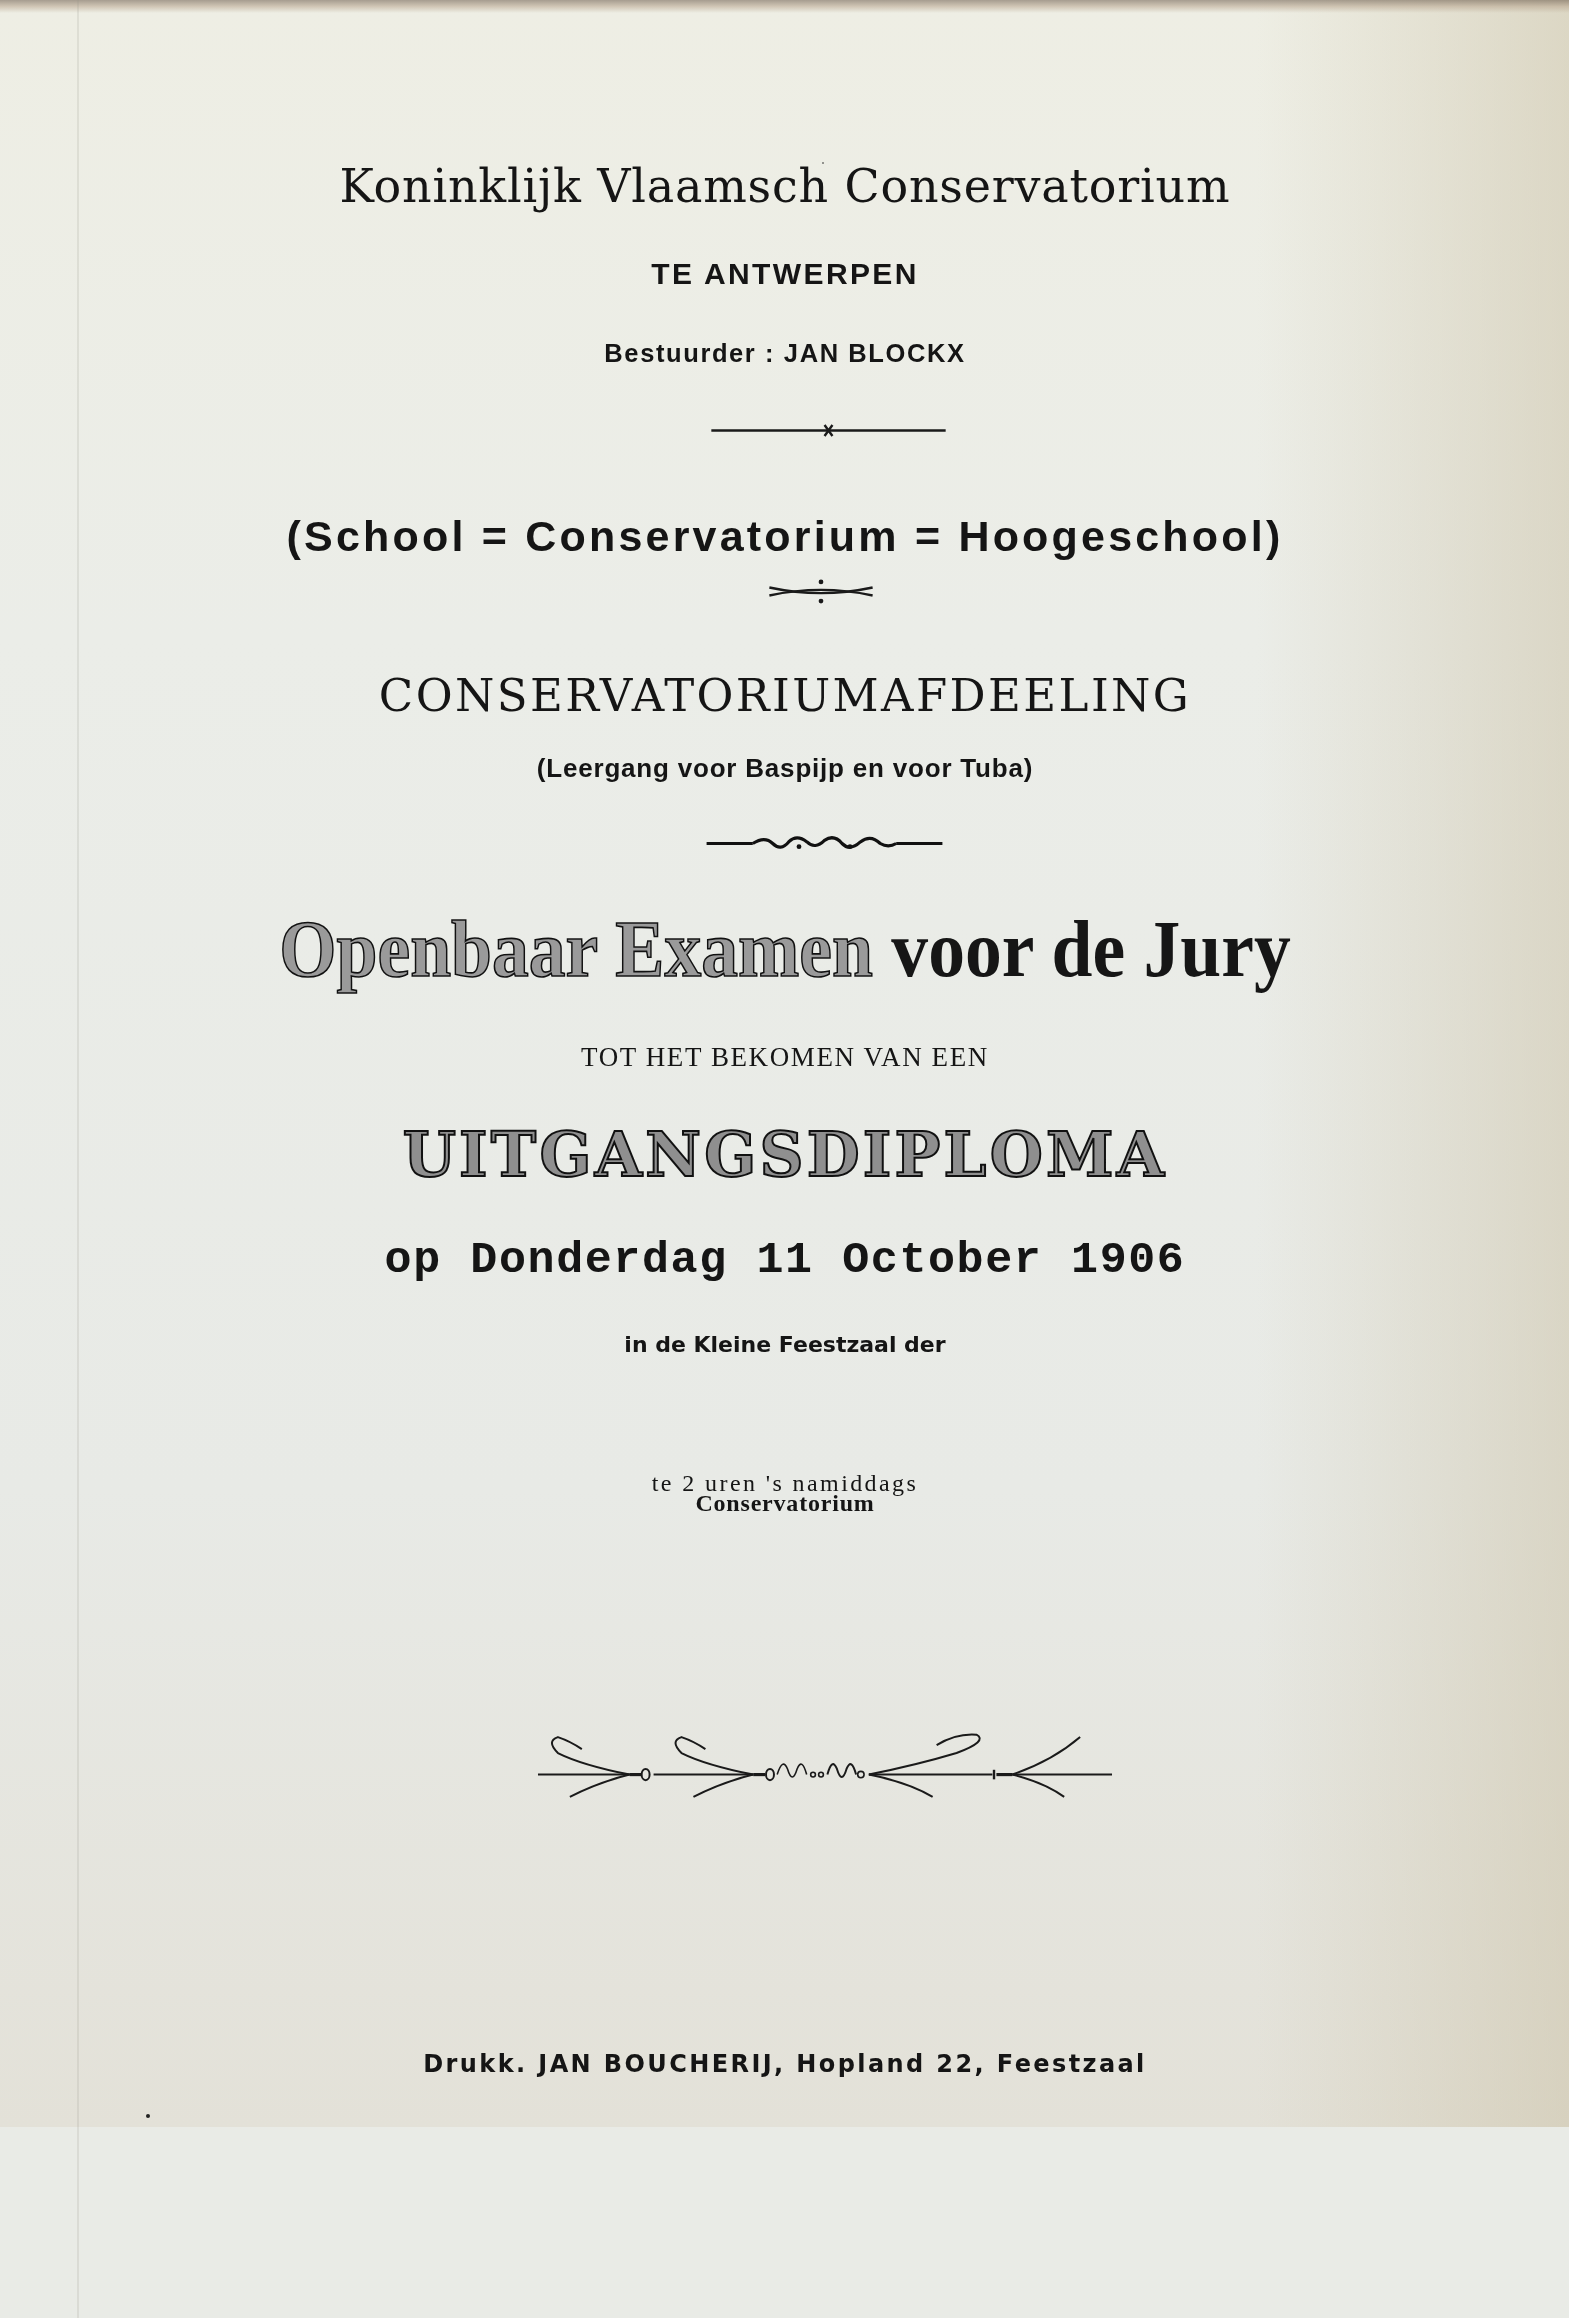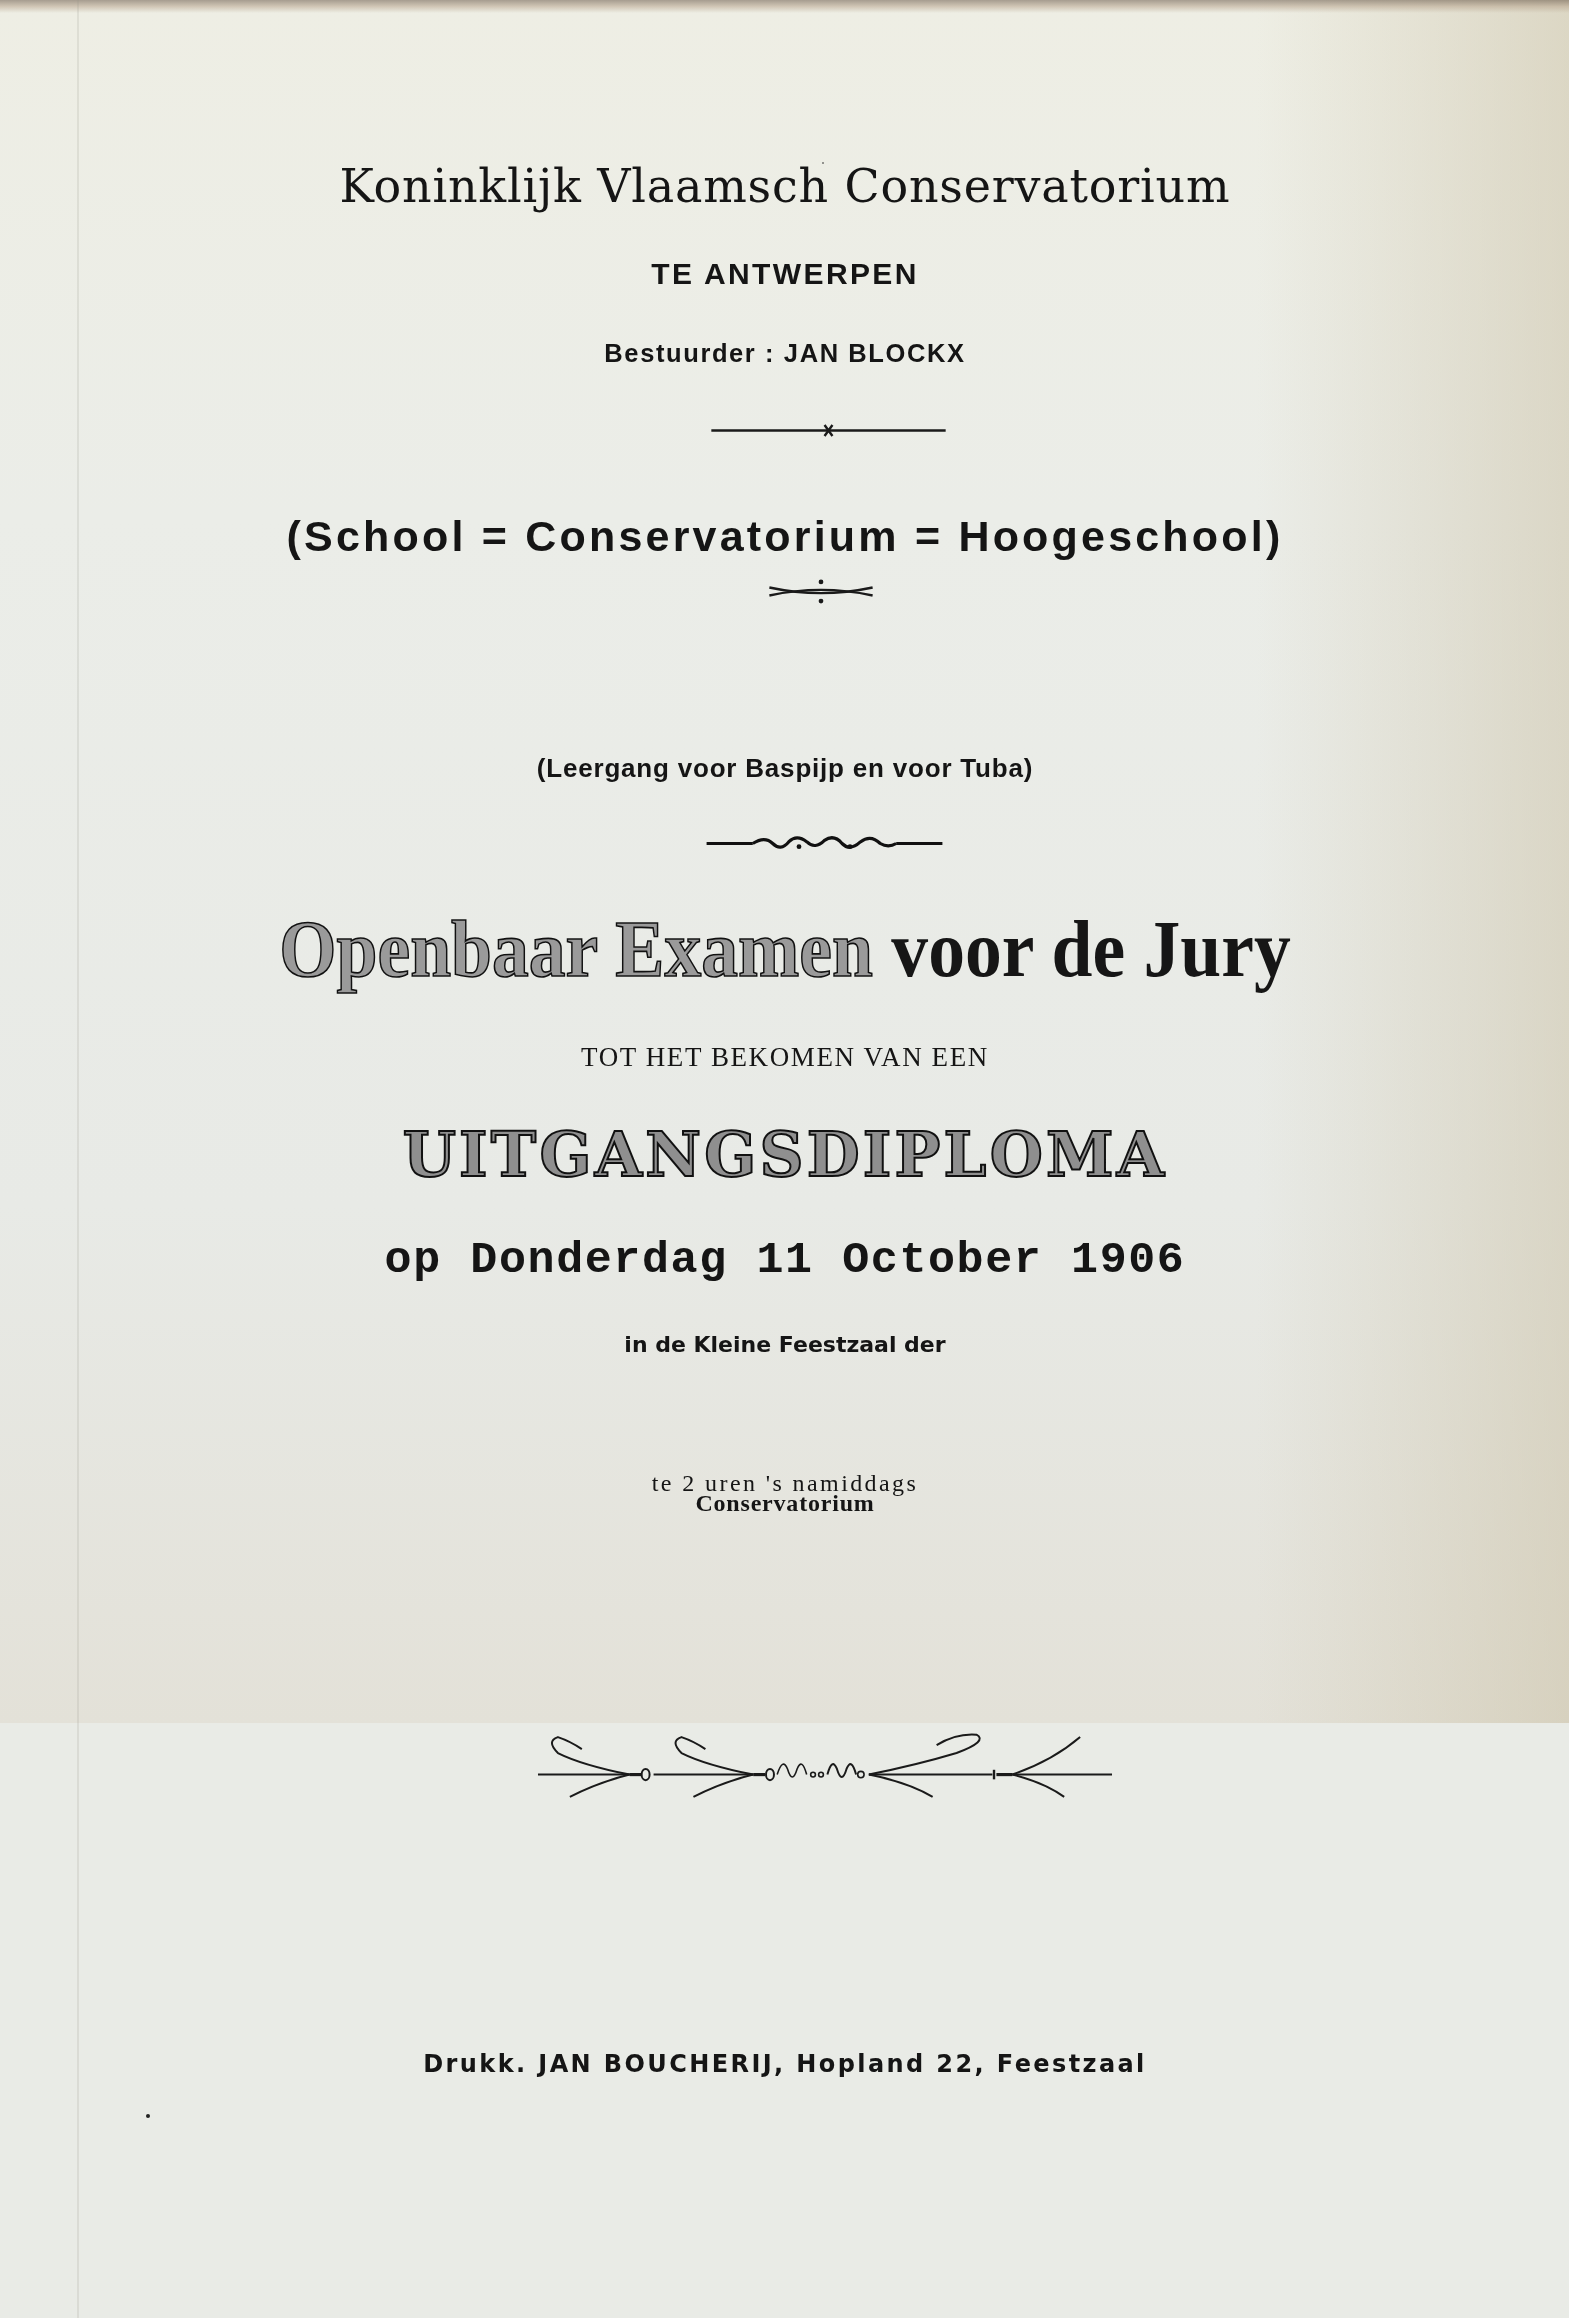--- a/index.html
+++ b/index.html
@@ -11,21 +11,21 @@
       height: 2319px;
       position: relative;
       overflow: hidden;
       background: #e9ebe6;
       font-family: "Liberation Serif", serif;
       color: #151515;
     }
     .page {
       position: absolute;
       left: 0; top: 0;
-      width: 1570px; height: 1723px;
+      width: 1570px; height: 2127px;
       background:
         linear-gradient(90deg, rgba(255,250,235,0.0) 0%, rgba(255,250,235,0) 80%, rgba(205,196,170,0.55) 100%),
         linear-gradient(180deg, #eeeee4 0%, #ebede8 30%, #e8eae6 70%, #e3e1d8 100%);
     }
     .top-edge {
       position: absolute;
       left: 0; top: 0;
       width: 1570px; height: 12.7px;
       background: linear-gradient(180deg, #6b5a4a 0%, #b8a58f 50%, rgba(230,225,210,0) 100%);
       opacity: 0.55;
@@ -182,20 +182,21 @@
 
   <div class="line l-school">(School = Conservatorium = Hoogeschool)</div>
 
   <svg class="ornament" style="left:765px; top:578px;" width="112" height="27" viewBox="0 0 140 34">
     <path d="M5 12 Q70 26 135 12" stroke="#1a1a1a" stroke-width="3" fill="none"></path>
     <path d="M5 22 Q70 8 135 22" stroke="#1a1a1a" stroke-width="3" fill="none"></path>
     <circle cx="70" cy="5" r="3" fill="#1a1a1a"></circle>
     <circle cx="70" cy="29" r="3" fill="#1a1a1a"></circle>
   </svg>
 
+  <div class="line l-dept">CONSERVATORIUMAFDEELING</div>
   <div class="line l-course">(Leergang voor Baspijp en voor Tuba)</div>
 
   <svg class="ornament" style="left:705px; top:829px;" width="239" height="29" viewBox="0 0 300 36">
     <line x1="2" y1="18" x2="60" y2="18" stroke="#111" stroke-width="4"></line>
     <line x1="240" y1="18" x2="298" y2="18" stroke="#111" stroke-width="4"></line>
     <path d="M60 18 Q75 8 85 18 Q95 28 105 16 Q115 6 128 16 Q138 26 150 14 Q162 6 172 18 Q182 28 195 16 Q208 6 220 18 Q230 24 240 18" stroke="#111" stroke-width="4" fill="none"></path>
     <circle cx="118" cy="22" r="3" fill="#111"></circle>
     <circle cx="182" cy="22" r="3" fill="#111"></circle>
   </svg>
 

